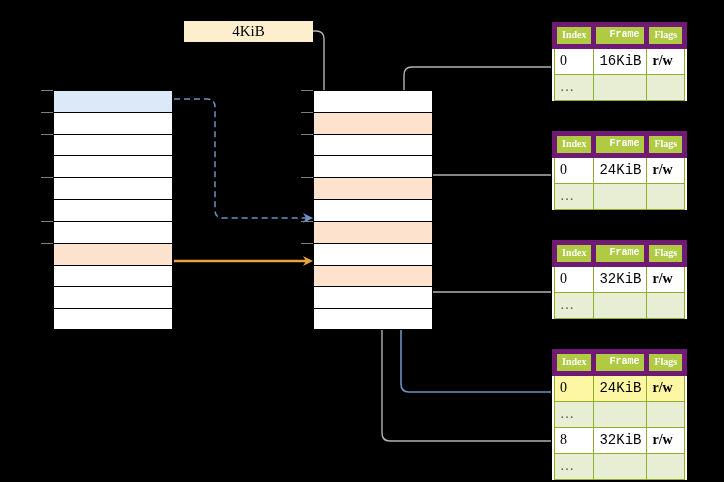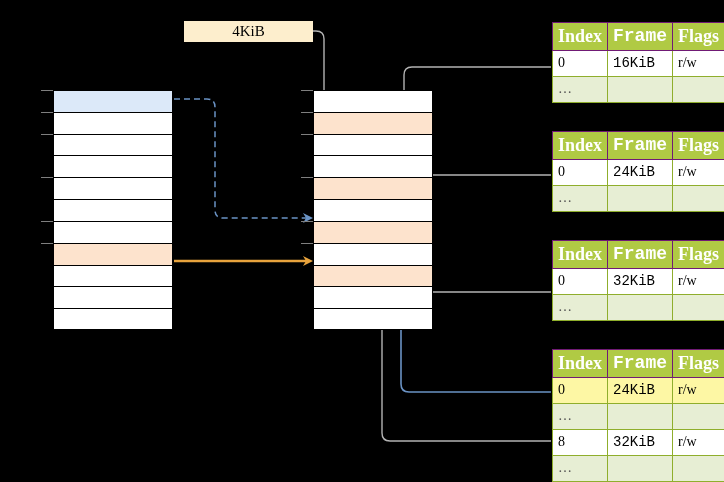--- a/index.html
+++ b/index.html
@@ -19,31 +19,31 @@
   .tick{position:absolute;height:1px;background:#7f7f7f;width:12px;}
 
   
   .label-box{position:absolute;box-sizing:border-box;background:#fdeecd;
              color:#000;font-size:15px;line-height:1;text-align:center;
              display:flex;align-items:center;justify-content:center;}
 
   
   table.pt{position:absolute;border-collapse:collapse;background:#ffffff;
            table-layout:fixed;}
-  table.pt th{background:#b0ca44;color:#ffffff;font-weight:bold;font-size:18px;
-              border:1px solid #701a75;padding:2px 5px;text-align:right;
+  table.pt th{background:#b0ca44;color:#ffffff;font-weight:bold;font-size:10px;
+              border:5px solid #701a75;padding:2px 5px;text-align:right;
               line-height:1.25;}
   table.pt td{background:#ffffff;color:#000;font-size:14px;
               border:1px solid #8fae2c;padding:2px 5px;text-align:left;
               line-height:1.3;height:21px;}
   table.pt tr.ell td{background:#e7eed4;color:#555;}
   table.pt td.hl{background:#fdf7a4;}
   .c-index{width:58px;}
   .c-frame{width:62px;font-family:Liberation Mono, monospace;}
-  .c-flags{width:50px;}
+  .c-flags{width:50px;font-weight:bold;}
 </style>
 </head>
 <body>
 
 <div id="stage">
 
   <svg class="wires" viewBox="0 0 724 482">
     <defs>
       <marker id="ar-gray" markerWidth="9" markerHeight="9" refX="4.5" refY="4.5" orient="auto" markerUnits="userSpaceOnUse">
         <path d="M0,0 L9,4.5 L0,9 L2.6,4.5 Z" fill="#bfbfbf"></path>

